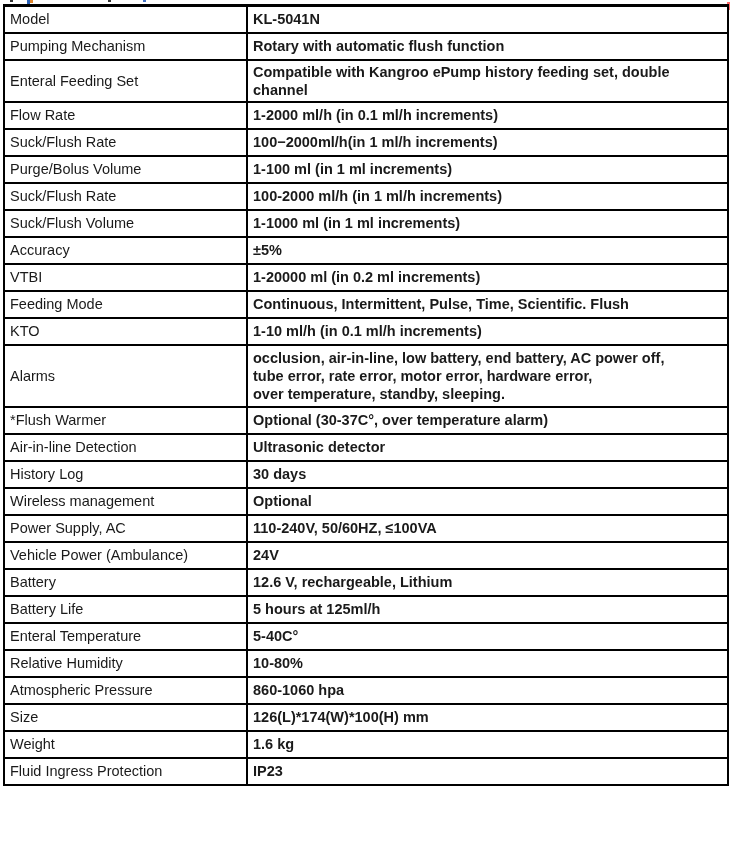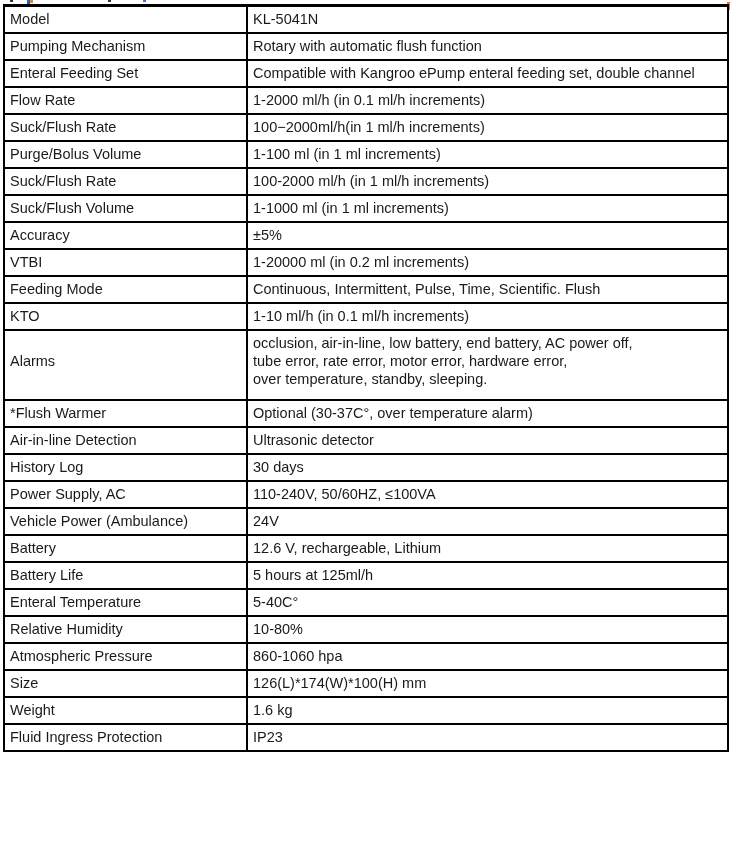--- a/index.html
+++ b/index.html
@@ -40,24 +40,25 @@
     color: #1a1a1a;
     padding: 2px 6px 2px 5px;
     vertical-align: middle;
     overflow: hidden;
   }
   table.spec tr:first-child td { border-top-width: 3px; }
   td.label-cell { width: 230px; }
   td.value-cell {
     white-space: pre-line;
     line-height: 18px;
+    font-weight: bold;
   }
   tr.spec-row { height: 27px; }
   tr.spec-row.multiline { height: auto; }
-  tr.spec-row.multiline td { padding-top: 3px; padding-bottom: 11px; }
+  tr.spec-row.multiline td { padding-top: 3px; padding-bottom: 3px; }
 </style>
 </head>
 <body>
 
 <div class="page">
   <div class="frag frag-a"></div>
   <div class="frag frag-b"></div>
   <div class="frag frag-c"></div>
   <div class="frag frag-d"></div>
   <div class="frag frag-e"></div>
@@ -68,21 +69,21 @@
         <tr class="spec-row">
           <td class="label-cell">Model</td>
           <td class="value-cell">KL-5041N</td>
         </tr>
         <tr class="spec-row">
           <td class="label-cell">Pumping Mechanism</td>
           <td class="value-cell">Rotary with automatic flush function</td>
         </tr>
         <tr class="spec-row">
           <td class="label-cell">Enteral Feeding Set</td>
-          <td class="value-cell">Compatible with Kangroo ePump enteral feeding set, double channel</td>
+          <td class="value-cell">Compatible with Kangroo ePump history feeding set, double channel</td>
         </tr>
         <tr class="spec-row">
           <td class="label-cell">Flow Rate</td>
           <td class="value-cell">1-2000 ml/h (in 0.1 ml/h increments)</td>
         </tr>
         <tr class="spec-row">
           <td class="label-cell">Suck/Flush Rate</td>
           <td class="value-cell">100−2000ml/h(in 1 ml/h increments)</td>
         </tr>
         <tr class="spec-row">
@@ -125,20 +126,24 @@
         </tr>
         <tr class="spec-row">
           <td class="label-cell">Air-in-line Detection</td>
           <td class="value-cell">Ultrasonic detector</td>
         </tr>
         <tr class="spec-row">
           <td class="label-cell">History Log</td>
           <td class="value-cell">30 days</td>
         </tr>
         <tr class="spec-row">
+          <td class="label-cell">Wireless management</td>
+          <td class="value-cell">Optional</td>
+        </tr>
+        <tr class="spec-row">
           <td class="label-cell">Power Supply, AC</td>
           <td class="value-cell">110-240V, 50/60HZ, ≤100VA</td>
         </tr>
         <tr class="spec-row">
           <td class="label-cell">Vehicle Power (Ambulance)</td>
           <td class="value-cell">24V</td>
         </tr>
         <tr class="spec-row">
           <td class="label-cell">Battery</td>
           <td class="value-cell">12.6 V, rechargeable, Lithium</td>

